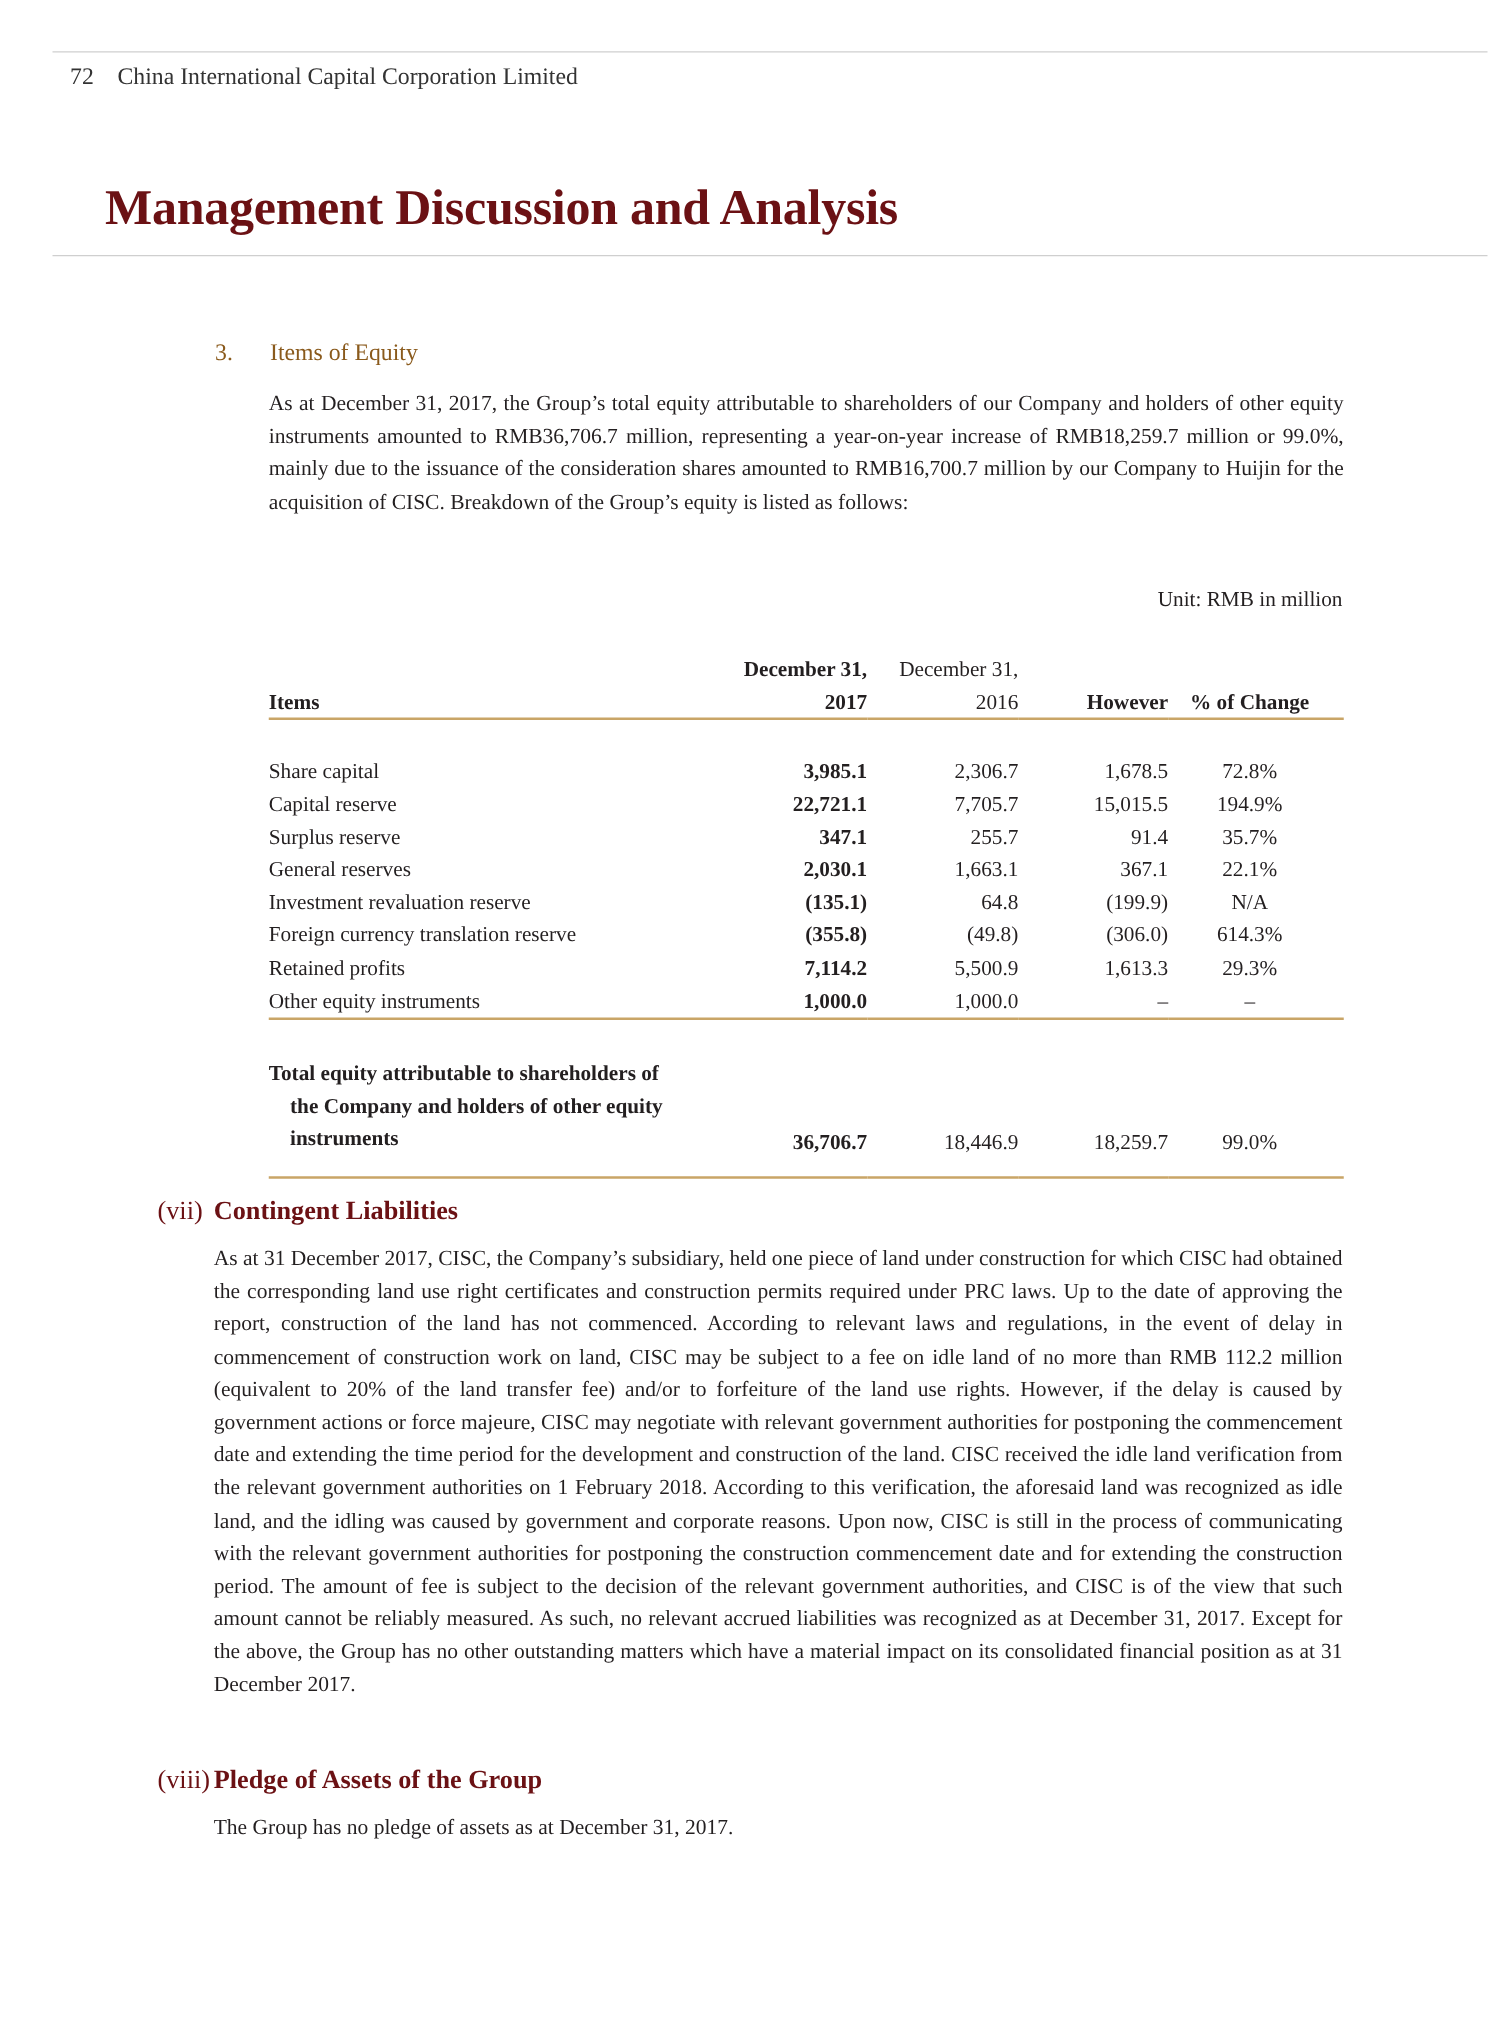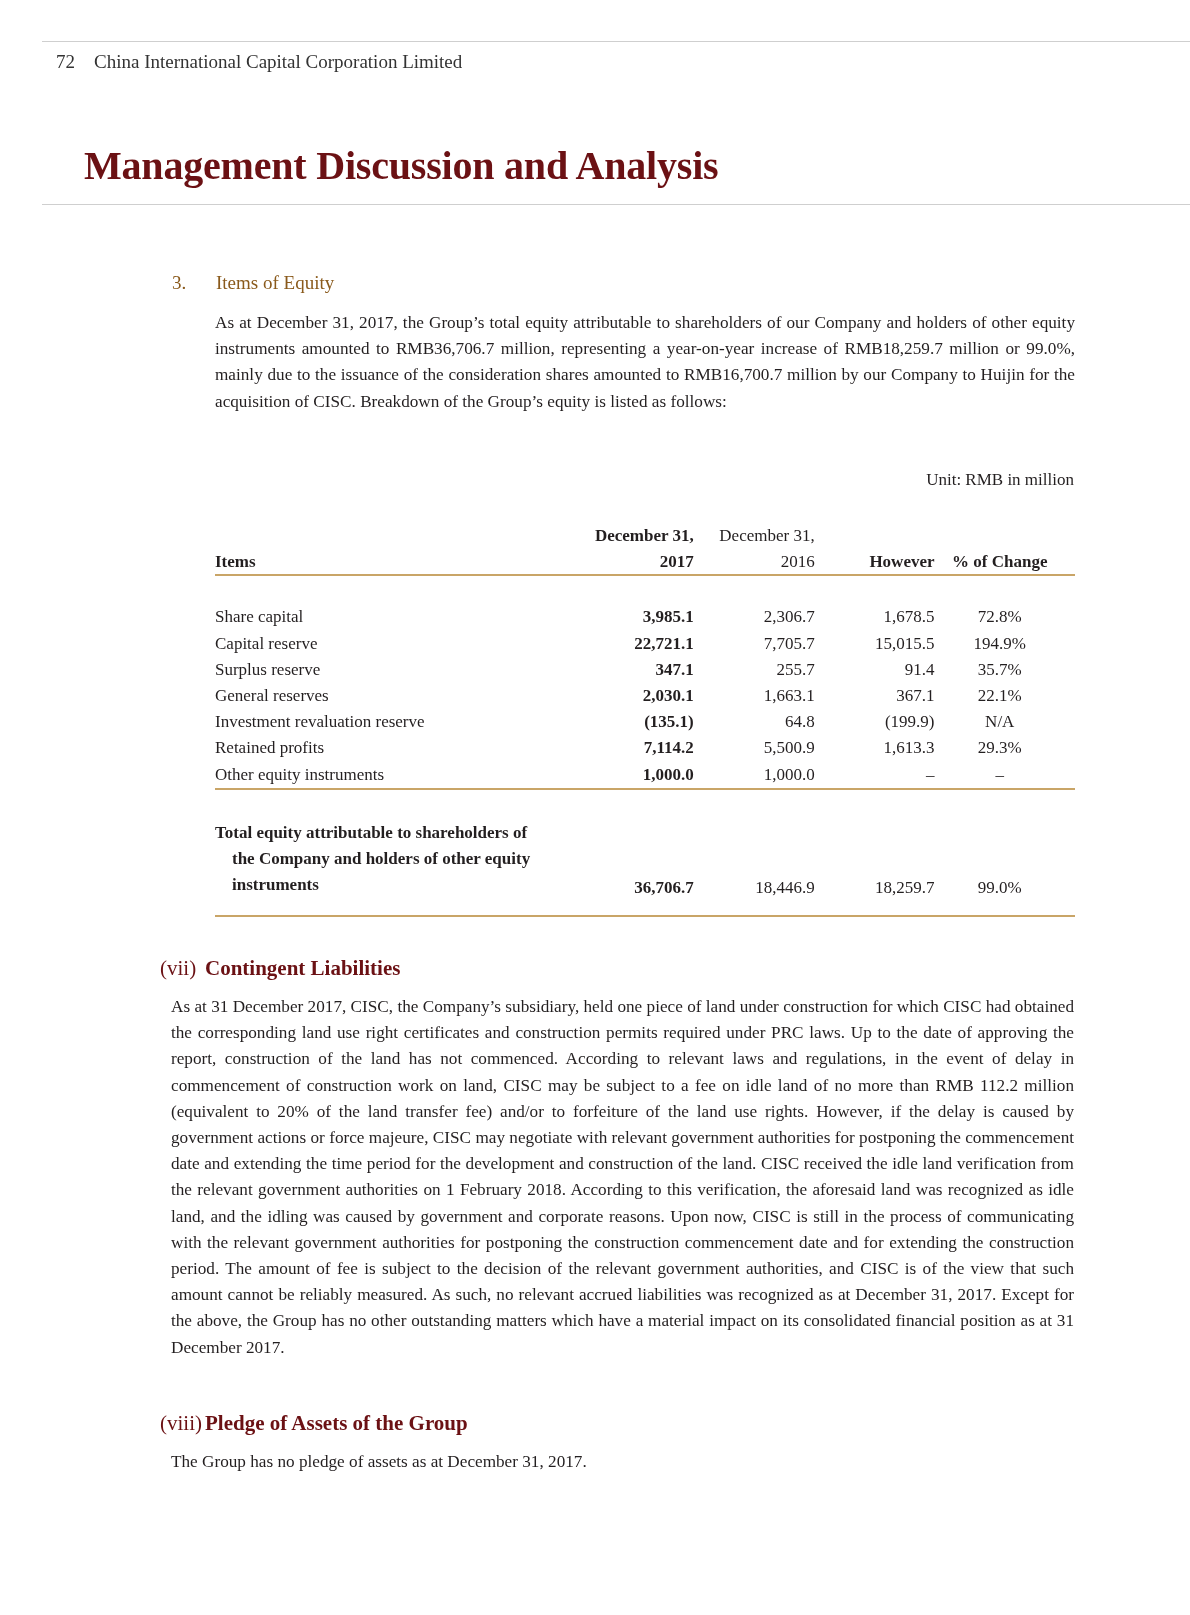--- a/index.html
+++ b/index.html
@@ -25,21 +25,21 @@
   table.eq .c4 { text-align: center; width: 132px; padding-right: 10px; }
   table.eq thead th { vertical-align: bottom; }
   table.eq thead tr.h2 th { border-bottom: 2px solid #c9a567; padding-bottom: 2px; }
   .bold { font-weight: bold !important; }
   table.eq tbody.rows tr:first-child td { padding-top: 28px; }
   table.eq tbody.rows tr:last-child td { border-bottom: 2px solid #c9a567; }
   table.eq tbody.total td { vertical-align: bottom; border-bottom: 2px solid #c9a567; padding-top: 30px; padding-bottom: 17px; }
   .total-label { font-weight: bold; line-height: 26.2px; }
   .total-label .indent { padding-left: 17px; display: block; }
 
-  .sub-head { position: absolute; left: 126px; font-size: 21px; color: #6b1114; font-weight: bold; margin-left: 34px; }
+  .sub-head { position: absolute; left: 126px; font-size: 21px; color: #6b1114; font-weight: bold; }
   .sub-head .roman { font-weight: normal; display: inline-block; width: 45px; }
   .h-vii { top: 956px; }
   .h-viii { top: 1411px; }
   .p2 { left: 171px; top: 994px; width: 903px; }
   .p3 { left: 171px; top: 1449px; width: 903px; }
 </style>
 </head>
 <body>
 
 <div class="rule-top"></div>
@@ -102,20 +102,27 @@
         <td class="c4">22.1%</td>
       </tr>
       <tr>
         <td class="c-item">Investment revaluation reserve</td>
         <td class="c1 bold">(135.1)</td>
         <td class="c2">64.8</td>
         <td class="c3">(199.9)</td>
         <td class="c4">N/A</td>
       </tr>
       <tr>
+        <td class="c-item">Foreign currency translation reserve</td>
+        <td class="c1 bold">(355.8)</td>
+        <td class="c2">(49.8)</td>
+        <td class="c3">(306.0)</td>
+        <td class="c4">614.3%</td>
+      </tr>
+      <tr>
         <td class="c-item">Retained profits</td>
         <td class="c1 bold">7,114.2</td>
         <td class="c2">5,500.9</td>
         <td class="c3">1,613.3</td>
         <td class="c4">29.3%</td>
       </tr>
       <tr>
         <td class="c-item">Other equity instruments</td>
         <td class="c1 bold">1,000.0</td>
         <td class="c2">1,000.0</td>

